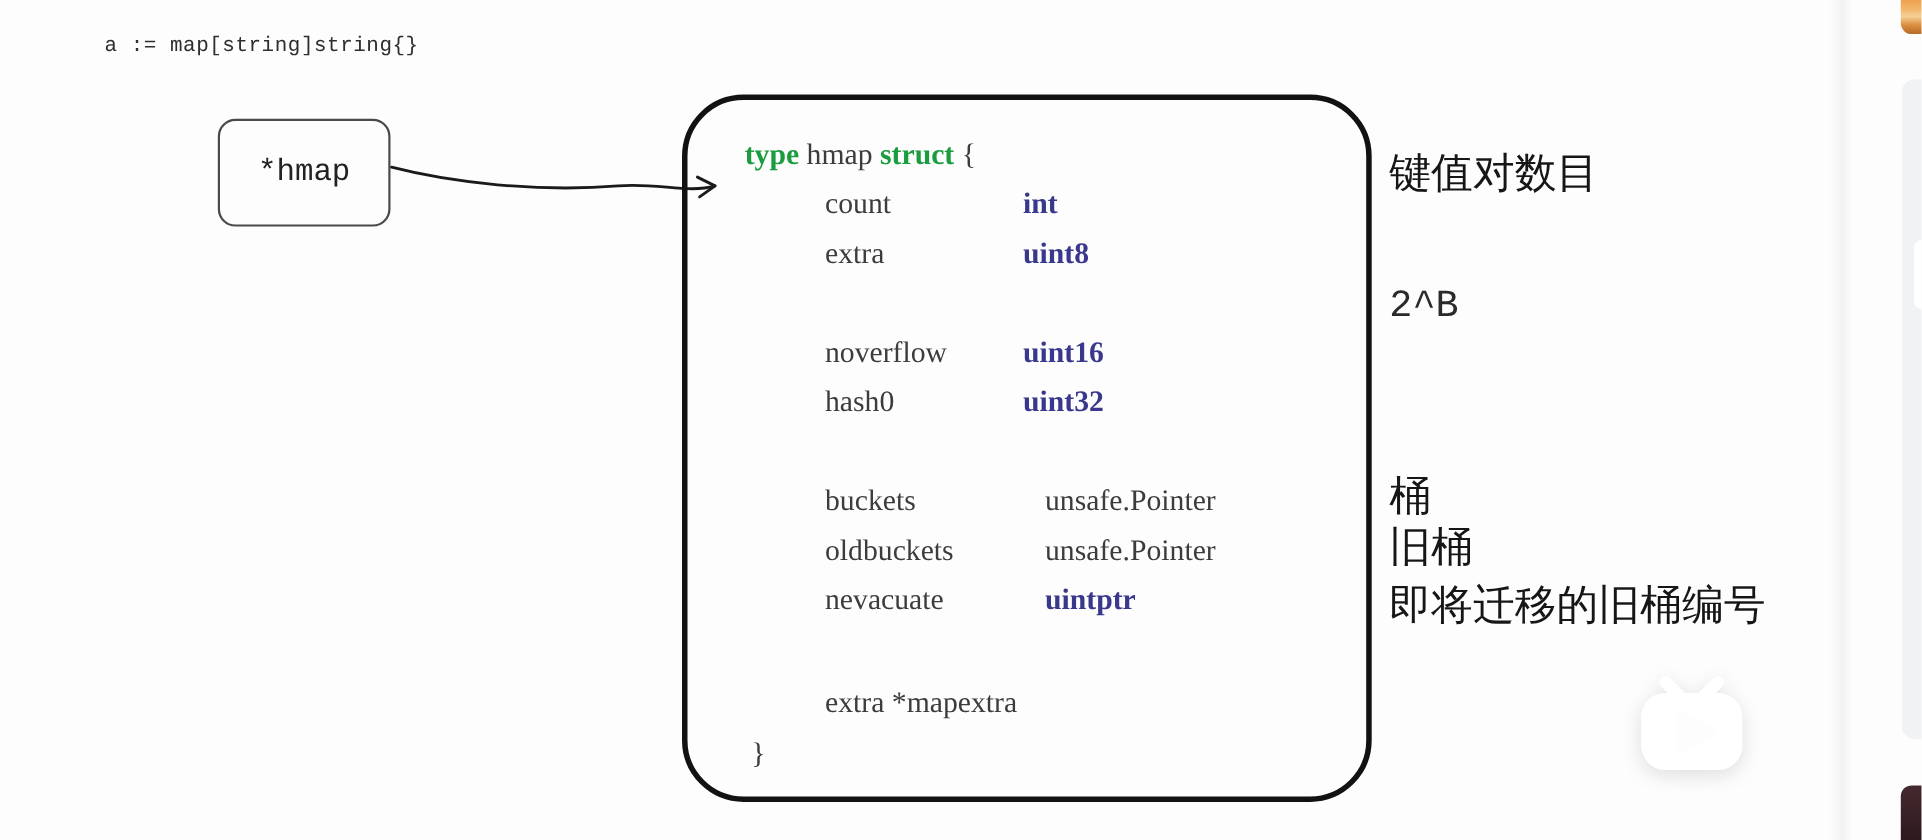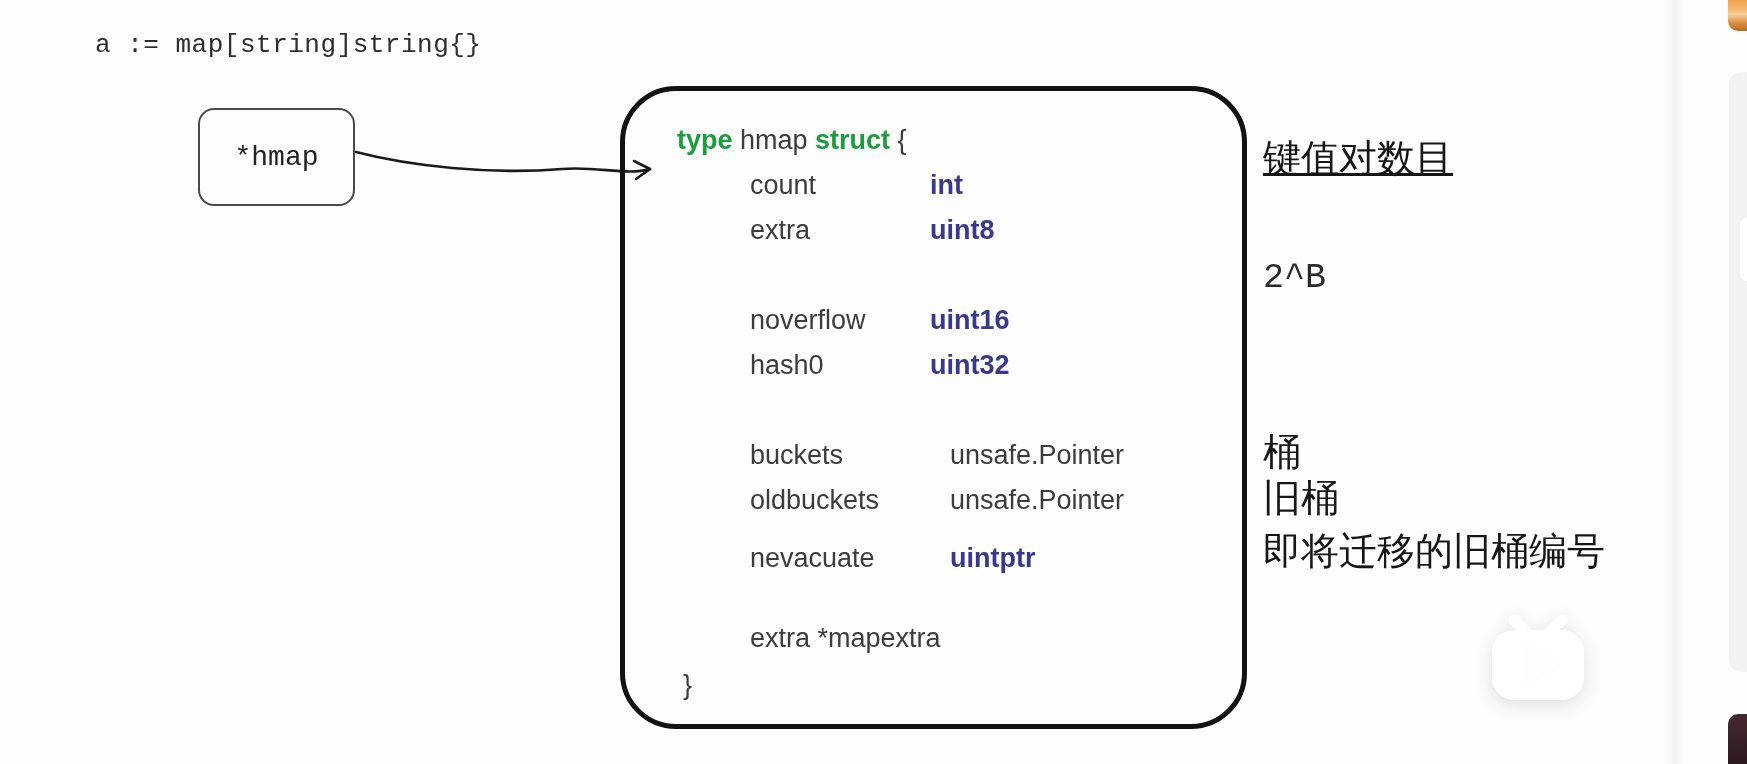--- a/index.html
+++ b/index.html
@@ -12,21 +12,21 @@
     background:#fdfdfd;
     font-family:"Liberation Sans","DejaVu Sans",sans-serif;
     position:relative;
   }
   .stage{position:absolute;inset:0;}
 
   
   .declaration{
     position:absolute;left:95px;top:30px;
     font-family:"Liberation Mono","DejaVu Sans Mono",monospace;
-    font-size:26px;color:#2e2e2e;letter-spacing:.5px;white-space:pre;
+    font-size:19px;color:#2e2e2e;letter-spacing:.5px;white-space:pre;
   }
 
   
   .pointer-box{
     position:absolute;left:198px;top:108px;width:157px;height:98px;
     border:2.5px solid #4a4a4a;border-radius:16px;background:transparent;
     display:flex;align-items:center;justify-content:center;
     font-family:"Liberation Mono","DejaVu Sans Mono",monospace;
     font-size:28px;color:#222;
   }
@@ -35,21 +35,21 @@
   .arrow-svg{position:absolute;left:350px;top:140px;width:320px;height:52px;overflow:visible;}
   .arrow-svg path{fill:none;stroke:#1a1a1a;stroke-width:2.6px;stroke-linecap:round;stroke-linejoin:round;}
 
   
   .struct-box{
     position:absolute;left:620px;top:86px;width:627px;height:643px;
     border:5px solid var(--line);border-radius:56px;background:transparent;
   }
   .code-row{
     position:absolute;left:125px;white-space:pre;
-    font-family:Liberation Sans, sans-serif;
+    font-family:Liberation Serif, serif;
     font-size:27px;line-height:34px;color:var(--ink);
   }
   .code-row .fname{display:inline-block;}
   .w180 .fname{width:180px;}
   .w200 .fname{width:200px;}
   .kw{color:var(--green);font-weight:bold;}
   .ftype{color:var(--blue);font-weight:bold;}
   .ptype{color:var(--ink);font-weight:normal;}
   .hdr{left:52px;}
   .closer{left:58px;}
@@ -114,28 +114,28 @@
   <div class="struct-box">
     <div class="code-row hdr" style="top:32px;"><span class="kw">type</span><span> hmap </span><span class="kw">struct</span><span> {</span></div>
 
     <div class="code-row w180" style="top:77px;"><span class="fname">count</span><span class="ftype">int</span></div>
     <div class="code-row w180" style="top:122px;"><span class="fname">extra</span><span class="ftype">uint8</span></div>
     <div class="code-row w180" style="top:212px;"><span class="fname">noverflow</span><span class="ftype">uint16</span></div>
     <div class="code-row w180" style="top:257px;"><span class="fname">hash0</span><span class="ftype">uint32</span></div>
 
     <div class="code-row w200" style="top:392px;"><span class="fname">oldbuckets</span><span class="ptype">unsafe.Pointer</span></div>
     <div class="code-row w200" style="top:347px;"><span class="fname">buckets</span><span class="ptype">unsafe.Pointer</span></div>
-    <div class="code-row w200" style="top:437px;margin-top:13px;"><span class="fname">nevacuate</span><span class="ftype">uintptr</span></div>
+    <div class="code-row w200" style="top:437px;"><span class="fname">nevacuate</span><span class="ftype">uintptr</span></div>
 
     <div class="code-row" style="top:530px;"><span>extra *mapextra</span></div>
 
     <div class="code-row closer" style="top:577px;">}</div>
   </div>
 
-  <div class="note" style="top:136px;text-decoration:underline;">键值对数目</div>
+  <div class="note" style="top:136px;">键值对数目</div>
   <div class="note note-2b" style="top:256px;">2^B</div>
   <div class="note" style="top:430px;">桶</div>
   <div class="note" style="top:476px;">旧桶</div>
   <div class="note" style="top:529px;">即将迁移的旧桶编号</div>
 
   <svg class="watermark" viewBox="0 0 128 118">
     <g>
       <path d="M40,26 L54,40" stroke="#ffffff" stroke-width="11" stroke-linecap="round" fill="none"></path>
       <path d="M88,26 L74,40" stroke="#ffffff" stroke-width="11" stroke-linecap="round" fill="none"></path>
       <rect x="18" y="36" width="92" height="70" rx="22" fill="#ffffff"></rect>

